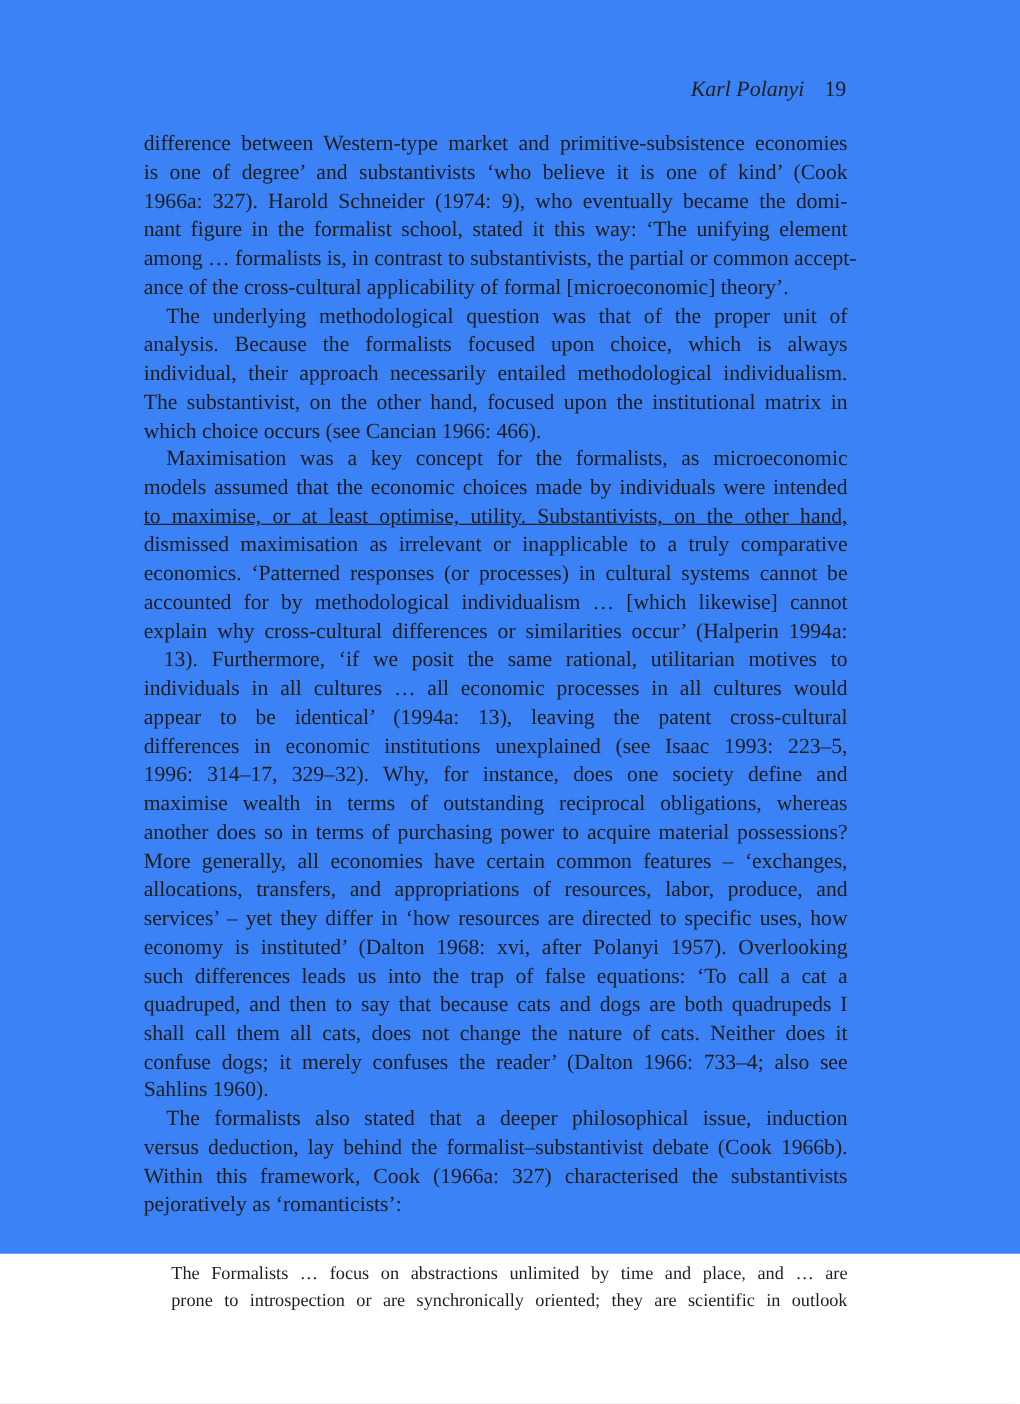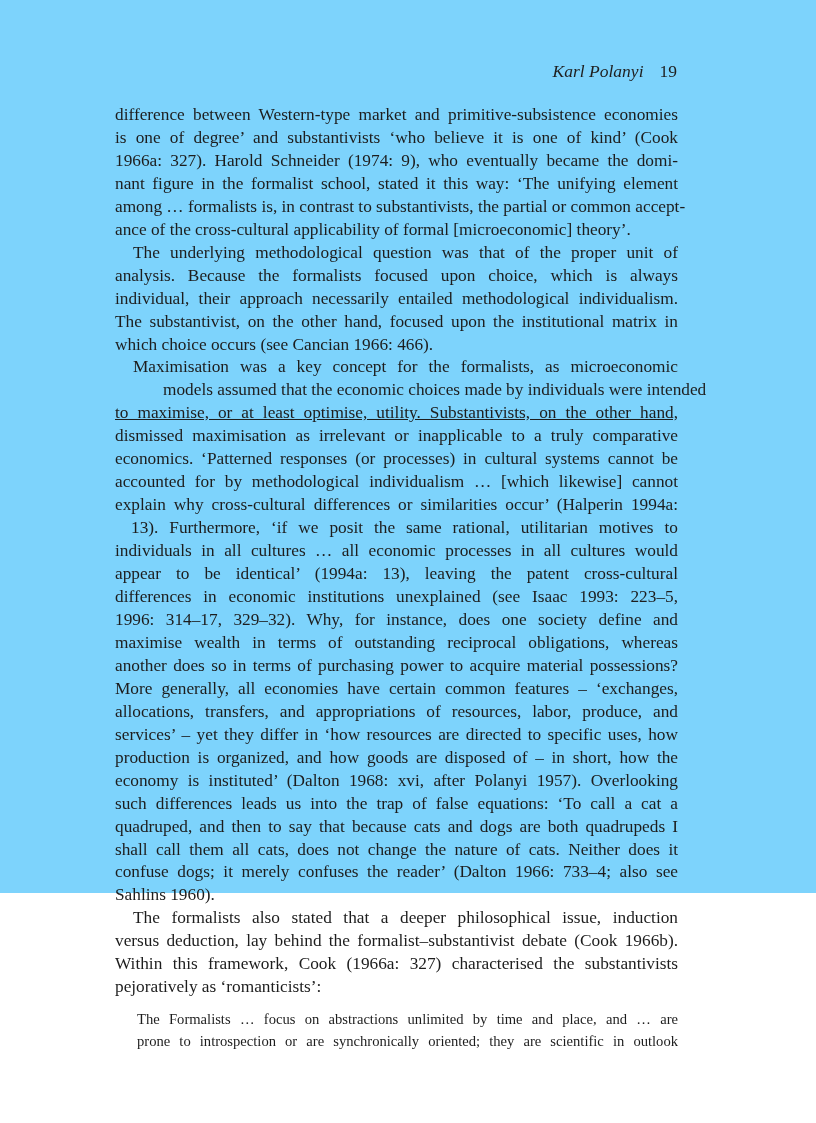--- a/index.html
+++ b/index.html
@@ -1,19 +1,19 @@
 <!DOCTYPE html>
 <html><head>
 <meta charset="utf-8">
 <style>
   html, body { margin: 0; padding: 0; background: #ffffff; }
   body { width: 816px; height: 1123px; position: relative; overflow: hidden; }
   .page {
-    position: absolute; left: 0; top: 0; width: 816px; height: 893px;
-    background: #7dd3fc; color: #1d1d1d;
+    position: absolute; left: 0; top: 0; width: 816px; height: 1003px;
+    background: #3b82f6; color: #1d1d1d;
     font-family: "Liberation Serif", "DejaVu Serif", serif;
   }
   .running-head {
     position: absolute; top: 59px; right: 139px;
     font-size: 17.5px; line-height: 24px; color: #1f1f1f;
     white-space: nowrap;
   }
   .running-head .title { font-style: italic; }
   .running-head .num { margin-left: 16px; }
   .body-text {
@@ -46,37 +46,36 @@
       <span class="line" style="display: block;">1966a: 327). Harold Schneider (1974: 9), who eventually became the domi-</span>
       <span class="line" style="display: block;">nant figure in the formalist school, stated it this way: ‘The unifying element</span>
       <span class="line" style="display: block;">among … formalists is, in contrast to substantivists, the partial or common accept-</span>
       <span class="line last" style="display: block;">ance of the cross-cultural applicability of formal [microeconomic] theory’.</span>
       <span class="line indent" style="display: block;">The underlying methodological question was that of the proper unit of</span>
       <span class="line" style="display: block;">analysis. Because the formalists focused upon choice, which is always</span>
       <span class="line" style="display: block;">individual, their approach necessarily entailed methodological individualism.</span>
       <span class="line" style="display: block;">The substantivist, on the other hand, focused upon the institutional matrix in</span>
       <span class="line last" style="display: block;">which choice occurs (see Cancian 1966: 466).</span>
       <span class="line indent" style="display: block;">Maximisation was a key concept for the formalists, as microeconomic</span>
-      <span class="line" style="display: block; margin-left: 48px;">models assumed that the economic choices made by individuals were intended</span>
+      <span class="line" style="display: block;">models assumed that the economic choices made by individuals were intended</span>
       <span class="line" style="display: block; text-decoration: underline;">to maximise, or at least optimise, utility. Substantivists, on the other hand,</span>
       <span class="line" style="display: block;">dismissed maximisation as irrelevant or inapplicable to a truly comparative</span>
       <span class="line" style="display: block;">economics. ‘Patterned responses (or processes) in cultural systems cannot be</span>
       <span class="line" style="display: block;">accounted for by methodological individualism … [which likewise] cannot</span>
       <span class="line" style="display: block;">explain why cross-cultural differences or similarities occur’ (Halperin 1994a:</span>
       <span class="line" style="display: block; margin-left: 16px;">13). Furthermore, ‘if we posit the same rational, utilitarian motives to</span>
       <span class="line" style="display: block;">individuals in all cultures … all economic processes in all cultures would</span>
       <span class="line" style="display: block;">appear to be identical’ (1994a: 13), leaving the patent cross-cultural</span>
       <span class="line" style="display: block;">differences in economic institutions unexplained (see Isaac 1993: 223–5,</span>
       <span class="line" style="display: block;">1996: 314–17, 329–32). Why, for instance, does one society define and</span>
       <span class="line" style="display: block;">maximise wealth in terms of outstanding reciprocal obligations, whereas</span>
       <span class="line" style="display: block;">another does so in terms of purchasing power to acquire material possessions?</span>
       <span class="line" style="display: block;">More generally, all economies have certain common features – ‘exchanges,</span>
       <span class="line" style="display: block;">allocations, transfers, and appropriations of resources, labor, produce, and</span>
       <span class="line" style="display: block;">services’ – yet they differ in ‘how resources are directed to specific uses, how</span>
-      <span class="line" style="display: block;">production is organized, and how goods are disposed of – in short, how the</span>
       <span class="line" style="display: block;">economy is instituted’ (Dalton 1968: xvi, after Polanyi 1957). Overlooking</span>
       <span class="line" style="display: block;">such differences leads us into the trap of false equations: ‘To call a cat a</span>
       <span class="line" style="display: block;">quadruped, and then to say that because cats and dogs are both quadrupeds I</span>
       <span class="line" style="display: block;">shall call them all cats, does not change the nature of cats. Neither does it</span>
       <span class="line" style="display: block;">confuse dogs; it merely confuses the reader’ (Dalton 1966: 733–4; also see</span>
       <span class="line last" style="display: block;">Sahlins 1960).</span>
       <span class="line indent" style="display: block;">The formalists also stated that a deeper philosophical issue, induction</span>
       <span class="line" style="display: block;">versus deduction, lay behind the formalist–substantivist debate (Cook 1966b).</span>
       <span class="line" style="display: block;">Within this framework, Cook (1966a: 327) characterised the substantivists</span>
       <span class="line last" style="display: block;">pejoratively as ‘romanticists’:</span>

